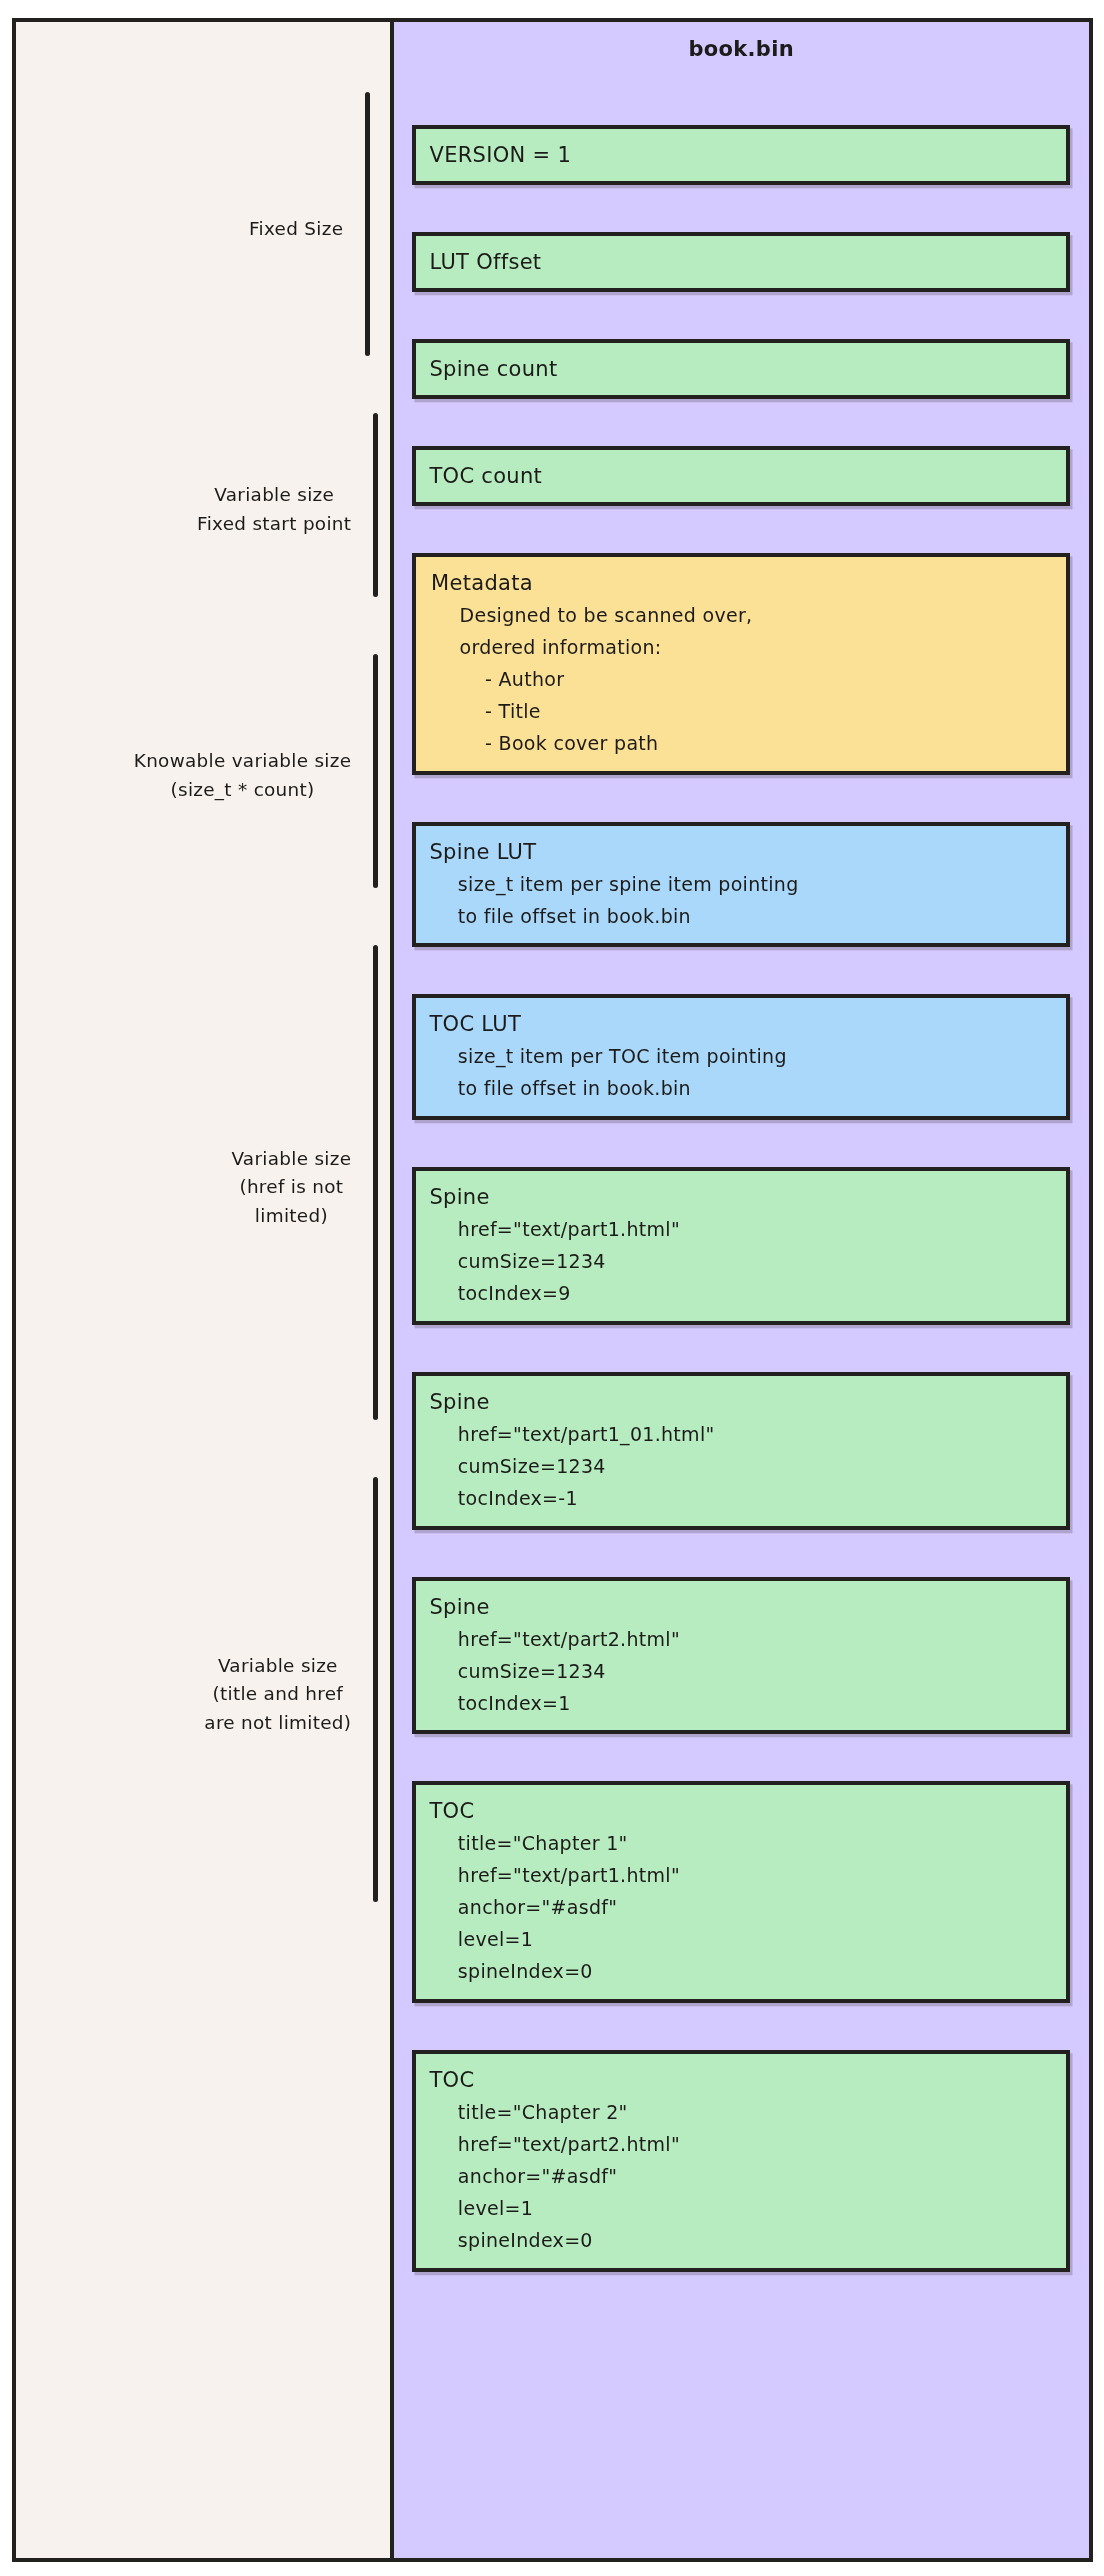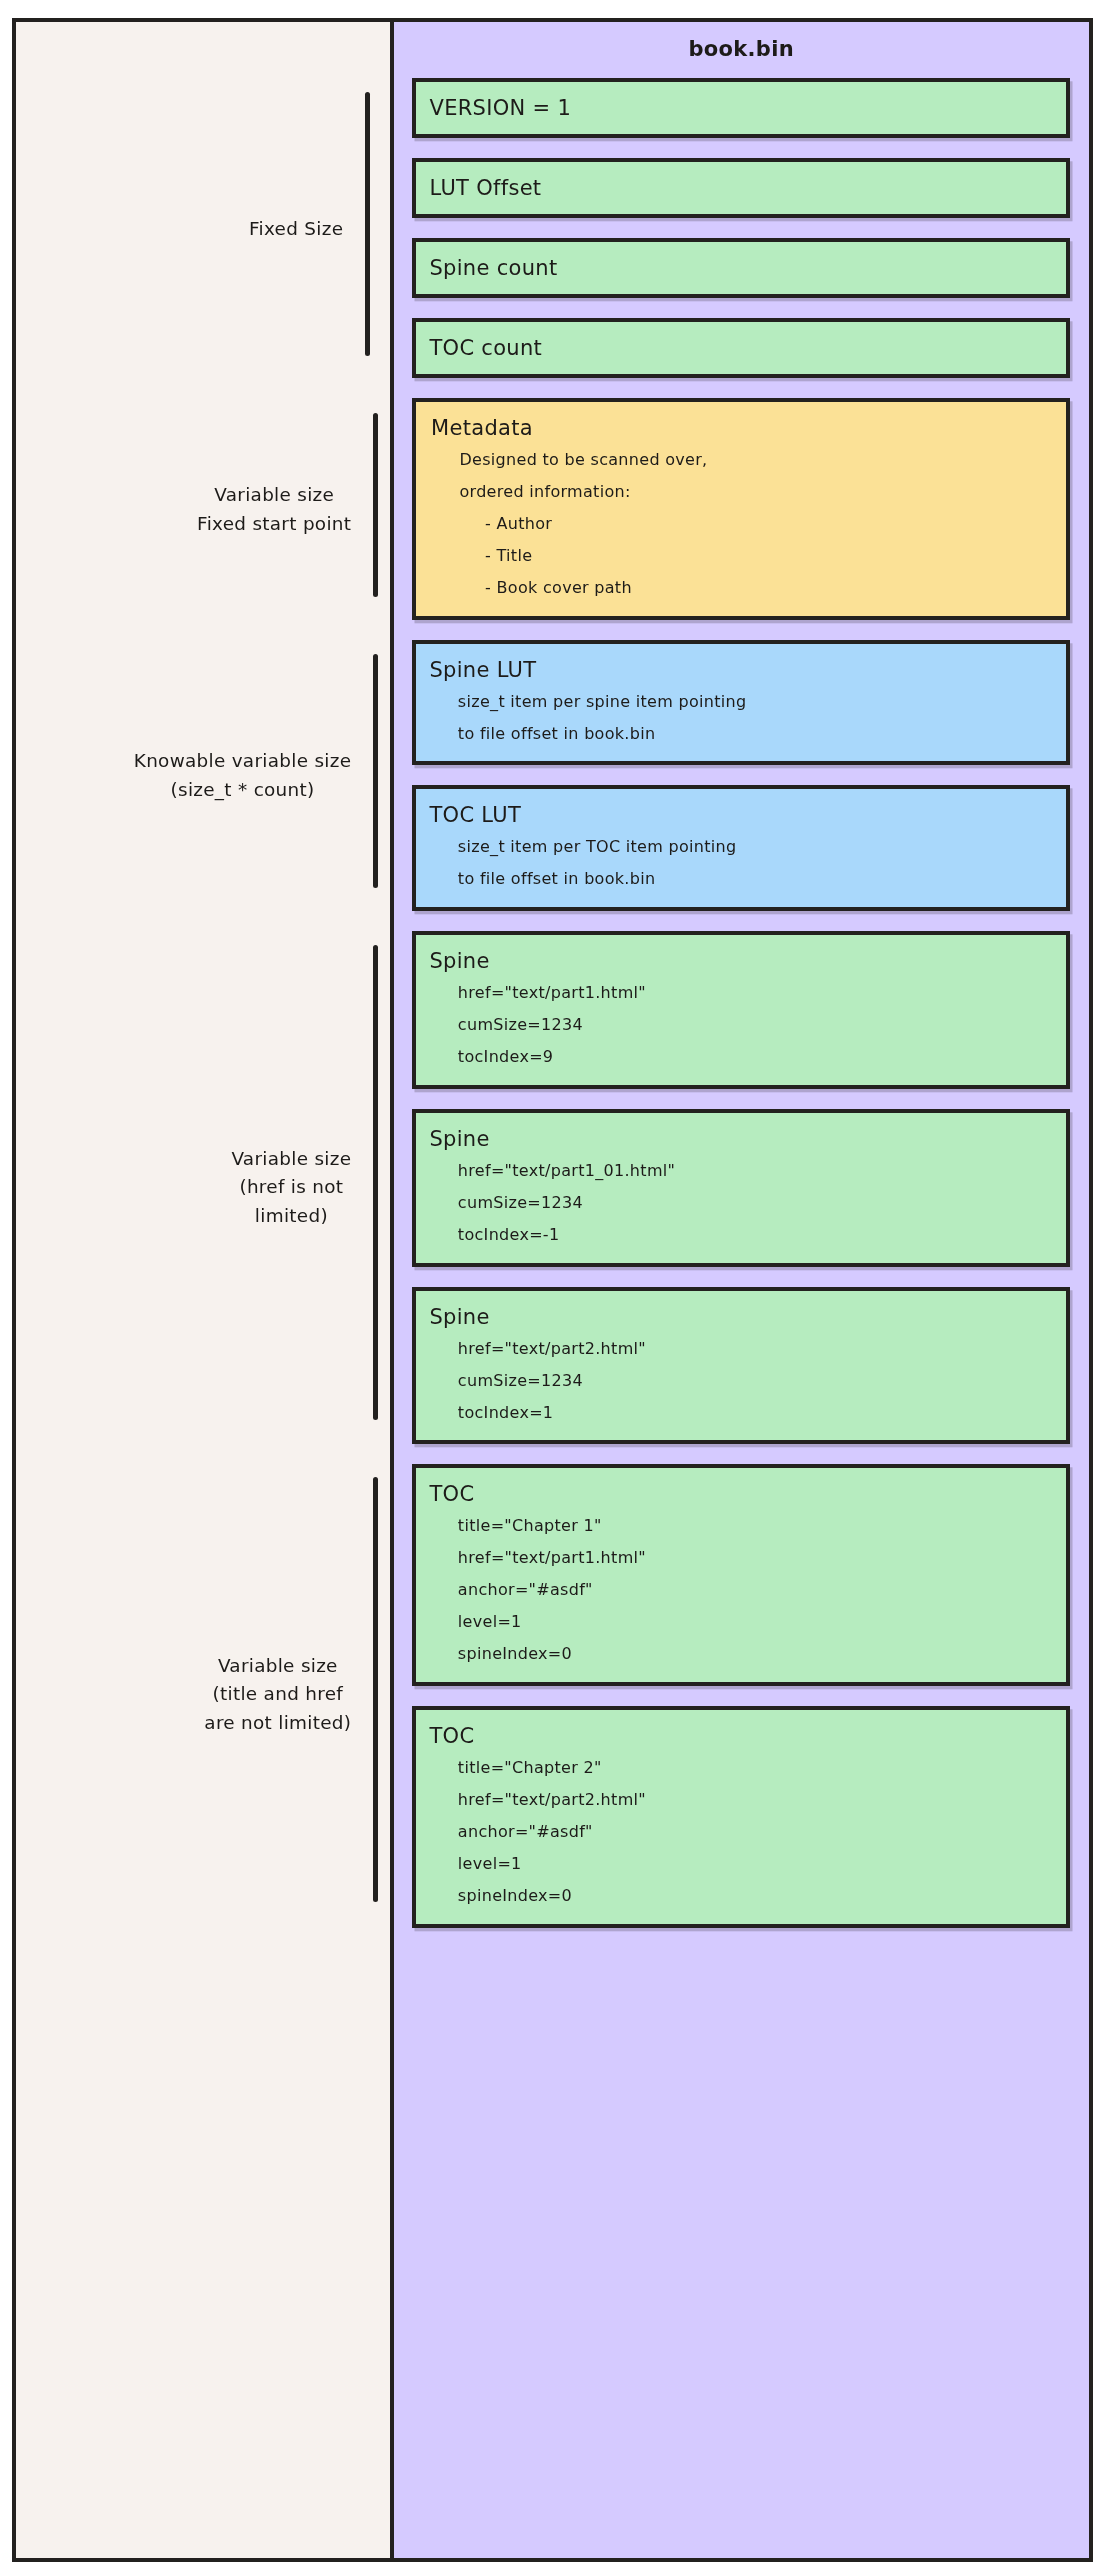--- a/index.html
+++ b/index.html
@@ -104,35 +104,36 @@
   }
 
   
   .box {
     position: relative;
     border: 4.2px solid #23211f;
     box-sizing: border-box;
     padding: 10px 13.4px 11.7px 13.4px;
     margin-bottom: 20px;
     box-shadow: 2.5px 3.3px 0 rgba(35,33,31,0.22);
+    margin-top: 47px;
   }
   .box.green  { background: #b6ecbf; }
   .box.yellow { background: #fbe196; padding-left: 15px; }
   .box.blue   { background: #a9d8fb; }
 
   .box-title {
     font-family: "DejaVu Sans", sans-serif;
     font-size: 21px;
     line-height: 32px;
     color: #1d1b19;
     letter-spacing: 0.3px;
   }
   .box-line {
     font-family: "DejaVu Sans", sans-serif;
-    font-size: 16px;
+    font-size: 19px;
     line-height: 32px;
     color: #1d1b19;
     padding-left: 28.4px;
     letter-spacing: 0.3px;
     white-space: pre;
   }
   .box-line.sub {
     padding-left: 54px;
   }
 

